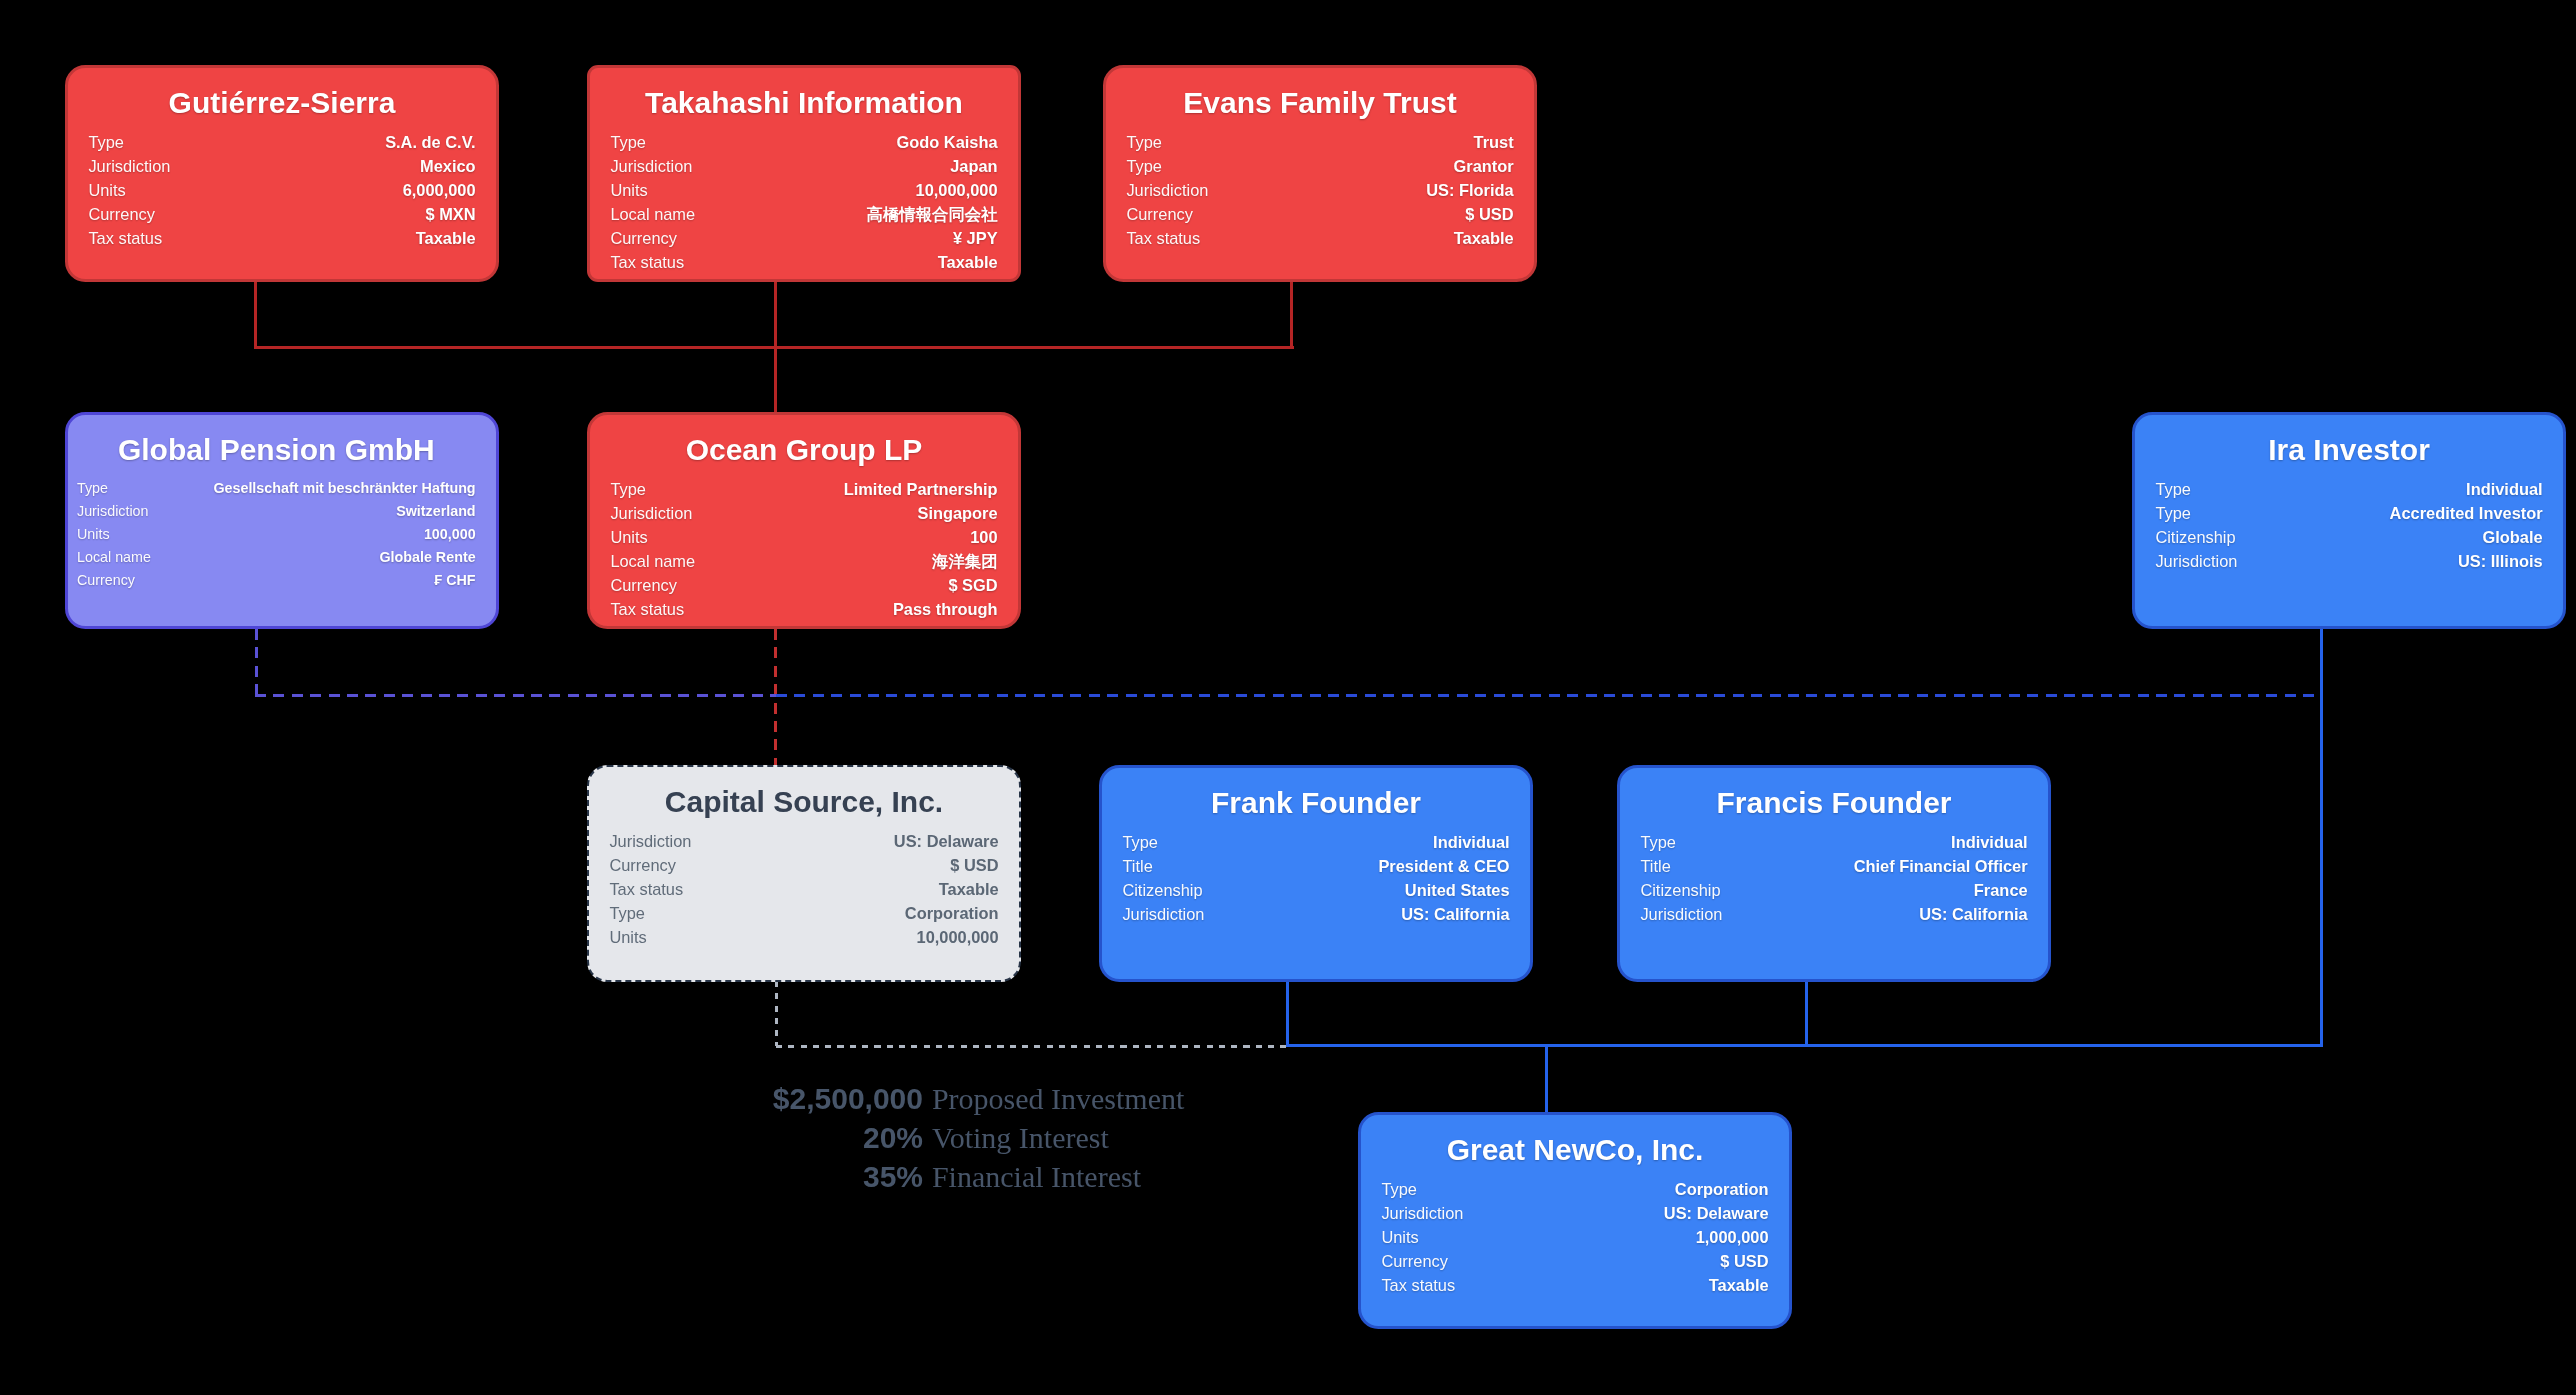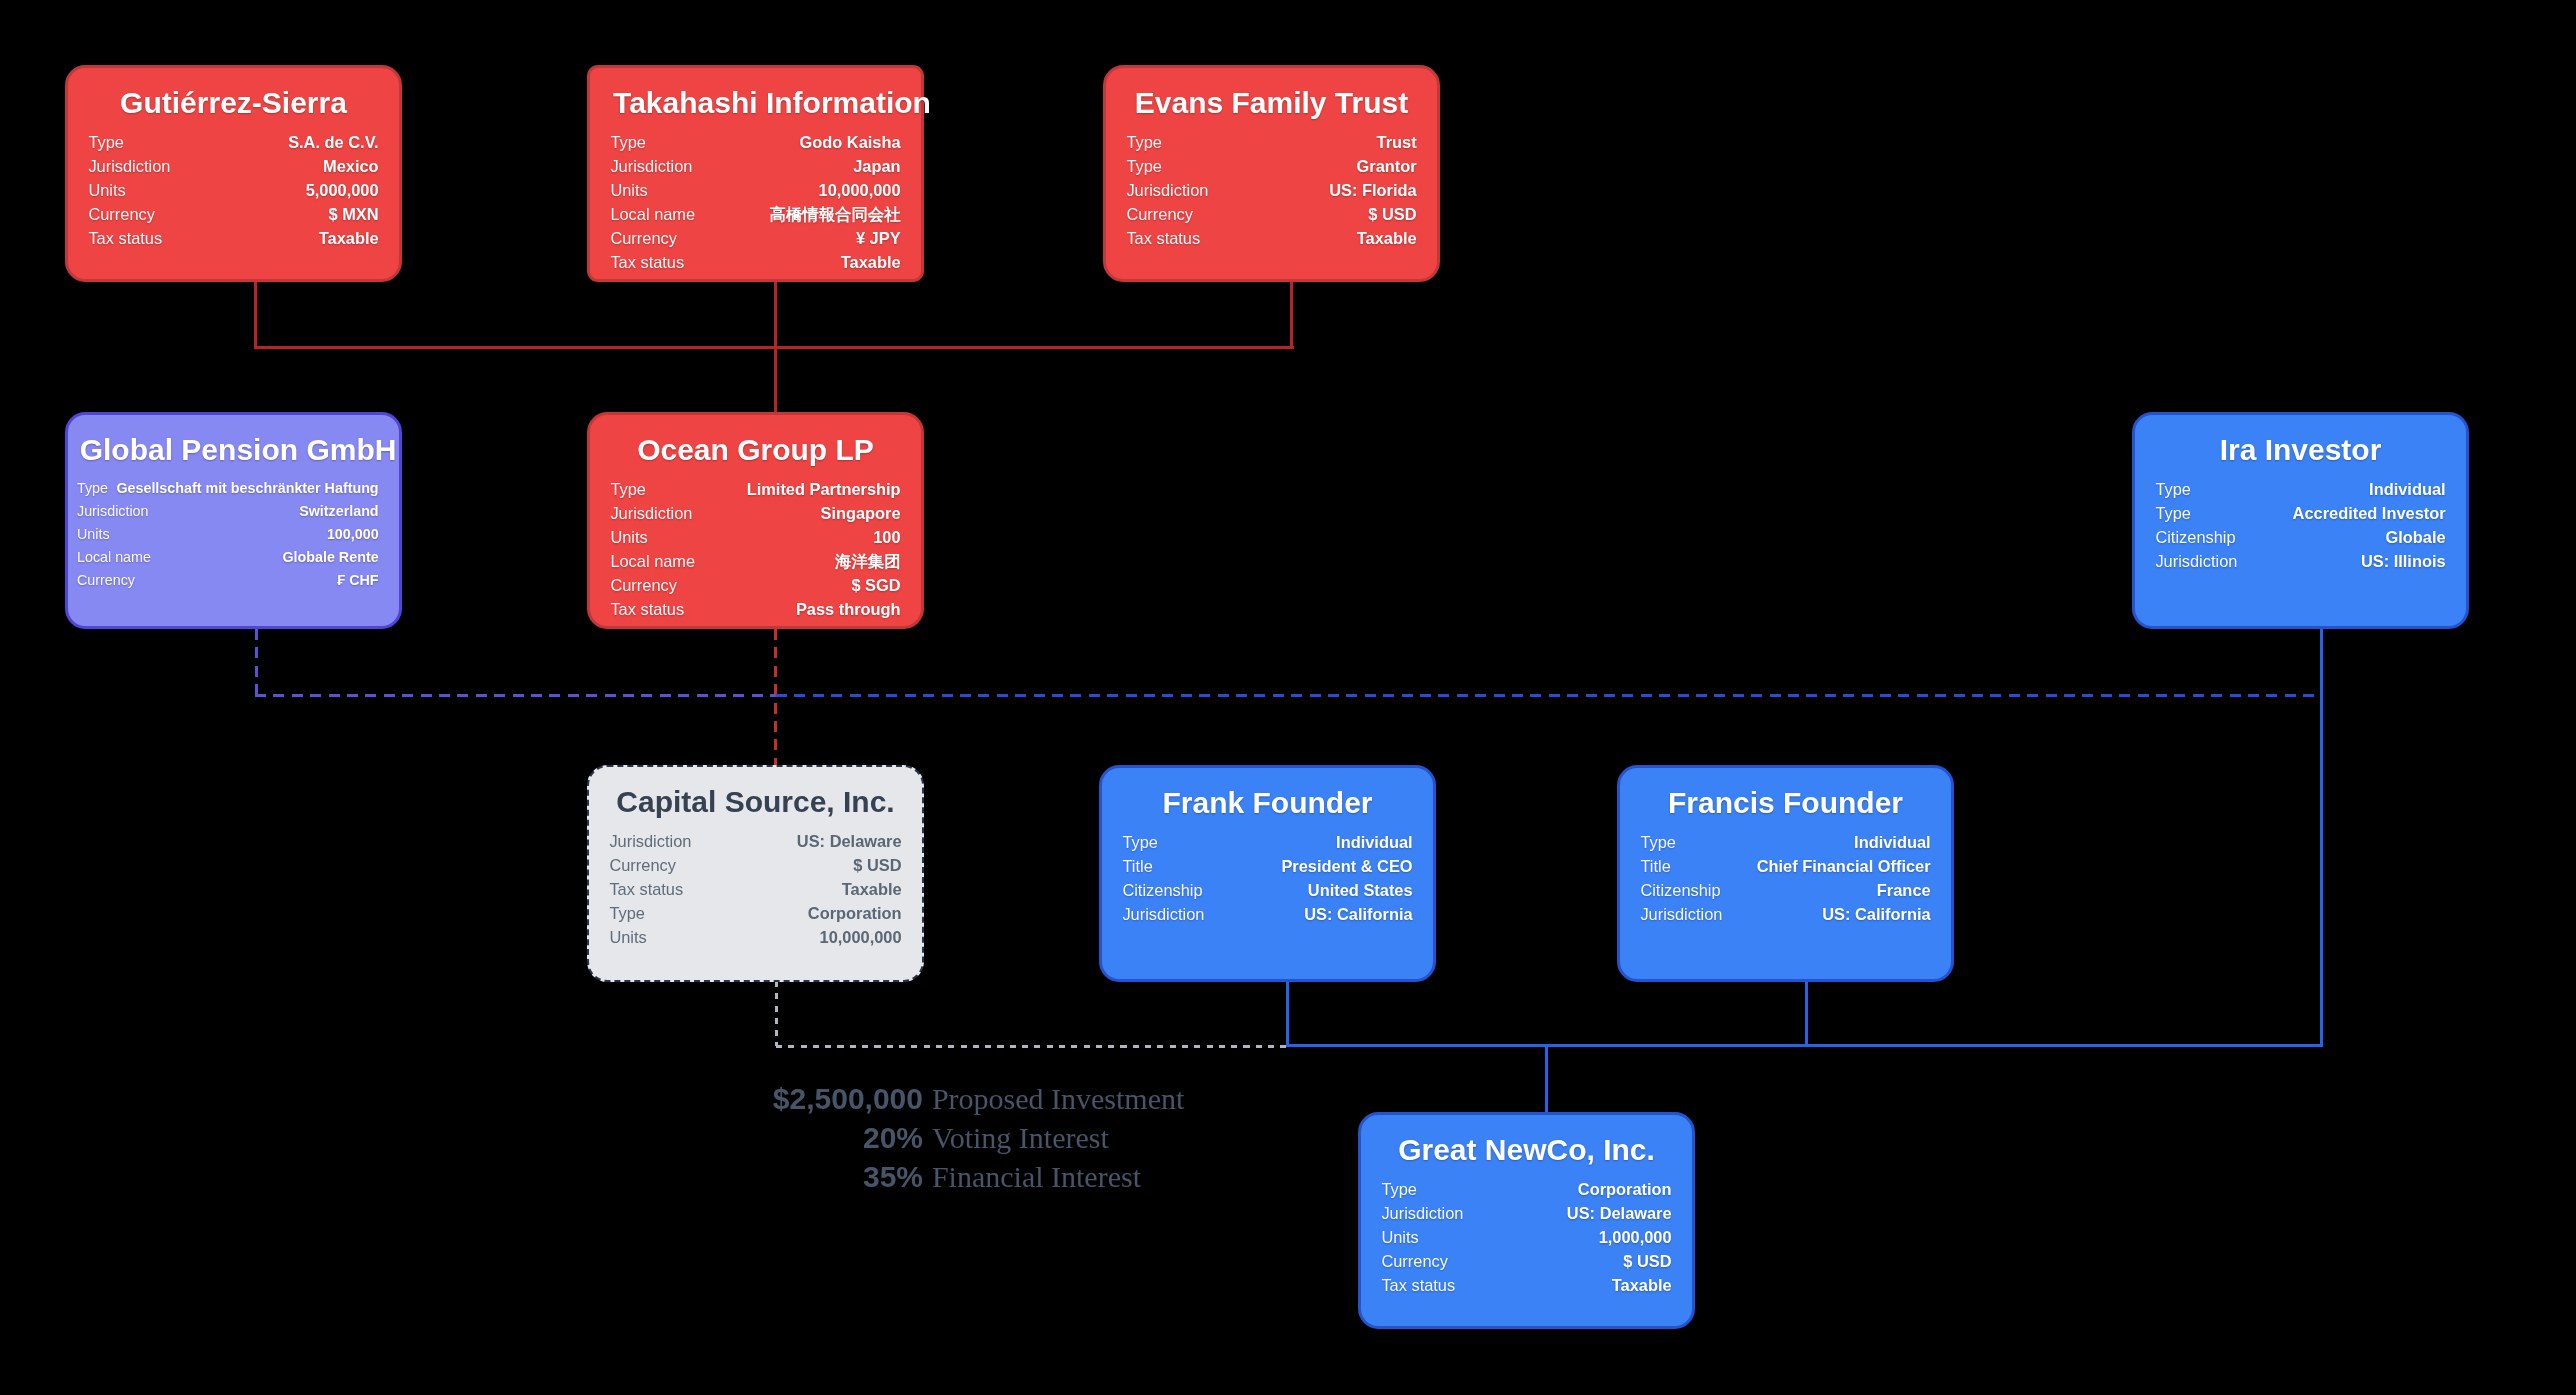--- a/index.html
+++ b/index.html
@@ -2,21 +2,21 @@
 <html style="--background: #000000; --card_red_fill: #ef4444; --card_red_border: #c23737; --card_purple_fill: #8789f2; --card_purple_border: #4f46d6; --card_blue_fill: #3b82f6; --card_blue_border: #2553cc; --card_gray_fill: #e5e7eb; --card_gray_border: #283548; --card_text: #ffffff; --gray_card_title: #364152; --gray_card_text: #5b6775; --connector_red: #b52525; --connector_red_dashed: #c22f2f; --connector_purple_dashed: #5a52d5; --connector_blue: #2563eb; --connector_blue_dashed: #2a4bd7; --connector_gray_dashed: #aeb6c2; --annotation_text: #475569;font-size:11px"><head>
 <meta charset="utf-8">
 <style>
   html,body{margin:0;padding:0;background:#000;}
   #canvas{
     position:relative;width:2576px;height:1396px;background:var(--background,#000);
     font-family:"Liberation Sans","DejaVu Sans",sans-serif;overflow:hidden;
   }
   
   .card{
-    position:absolute;width:337px;height:217px;box-sizing:border-box;
+    position:absolute;width:434px;height:217px;box-sizing:border-box;
     border-radius:20.4px;border:3.4px solid transparent;padding:0 20.4px;
   }
   .card-title{
     margin:17.7px 2.7px 0;text-align:center;font-size:30px;font-weight:bold;
     line-height:33px;white-space:nowrap;
   }
   .card-rows{margin-top:11px;}
   .row{display:flex;justify-content:space-between;align-items:baseline;
        font-size:16.4px;line-height:24px;white-space:nowrap;}
   .lbl{font-weight:400;opacity:.96;}
@@ -87,21 +87,21 @@
         <div class="row">
           <span class="lbl">Type</span>
           <span class="val">S.A. de C.V.</span>
         </div>
         <div class="row">
           <span class="lbl">Jurisdiction</span>
           <span class="val">Mexico</span>
         </div>
         <div class="row">
           <span class="lbl">Units</span>
-          <span class="val">5,000,000</span>
+          <span class="val">6,000,000</span>
         </div>
         <div class="row">
           <span class="lbl">Currency</span>
           <span class="val">$ MXN</span>
         </div>
         <div class="row">
           <span class="lbl">Tax status</span>
           <span class="val">Taxable</span>
         </div>
       </div>

